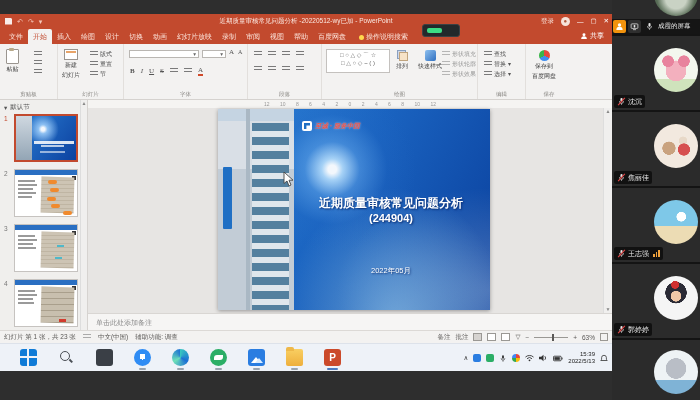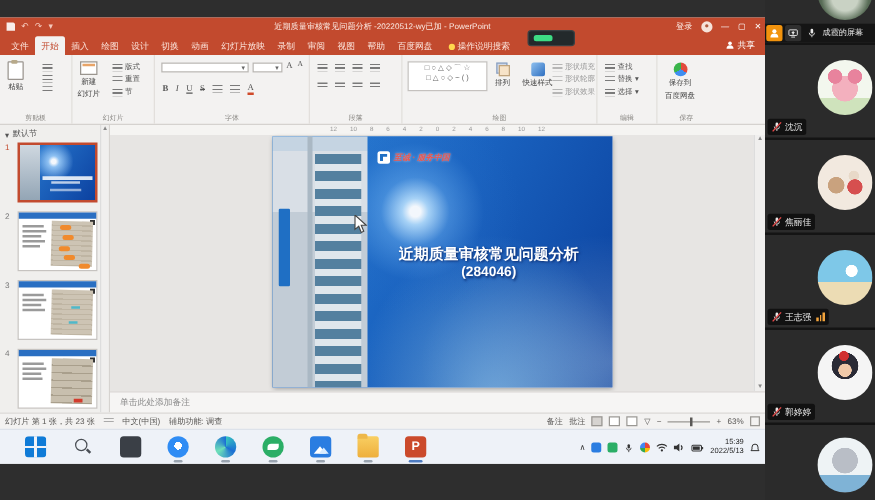--- a/index.html
+++ b/index.html
@@ -385,21 +385,22 @@
         <div id="bld">
           <span class="edge"></span>
             <span class="win"></span>
             <span class="sign"></span>
         </div>
         <div id="slogo">
           <span class="mark"></span>
           <span class="slg">至诚 · 服务中国</span>
         </div>
         <div class="stitle" id="stitle1">近期质量审核常见问题分析</div>
-        <div class="stitle" id="stitle2">(284046)</div>
+        <div class="stitle" id="stitle2">(244904)</div>
+        <div class="stitle" id="sdate">2022年05月</div>
       </div>
       <div class="vscroll">
         <div>▲</div>
         <div style="position:absolute;bottom:1px;left:0;right:0">▼</div>
       </div>
     </div>
     <div id="notes">单击此处添加备注</div>
   </div>
 
   <div id="statusbar">

